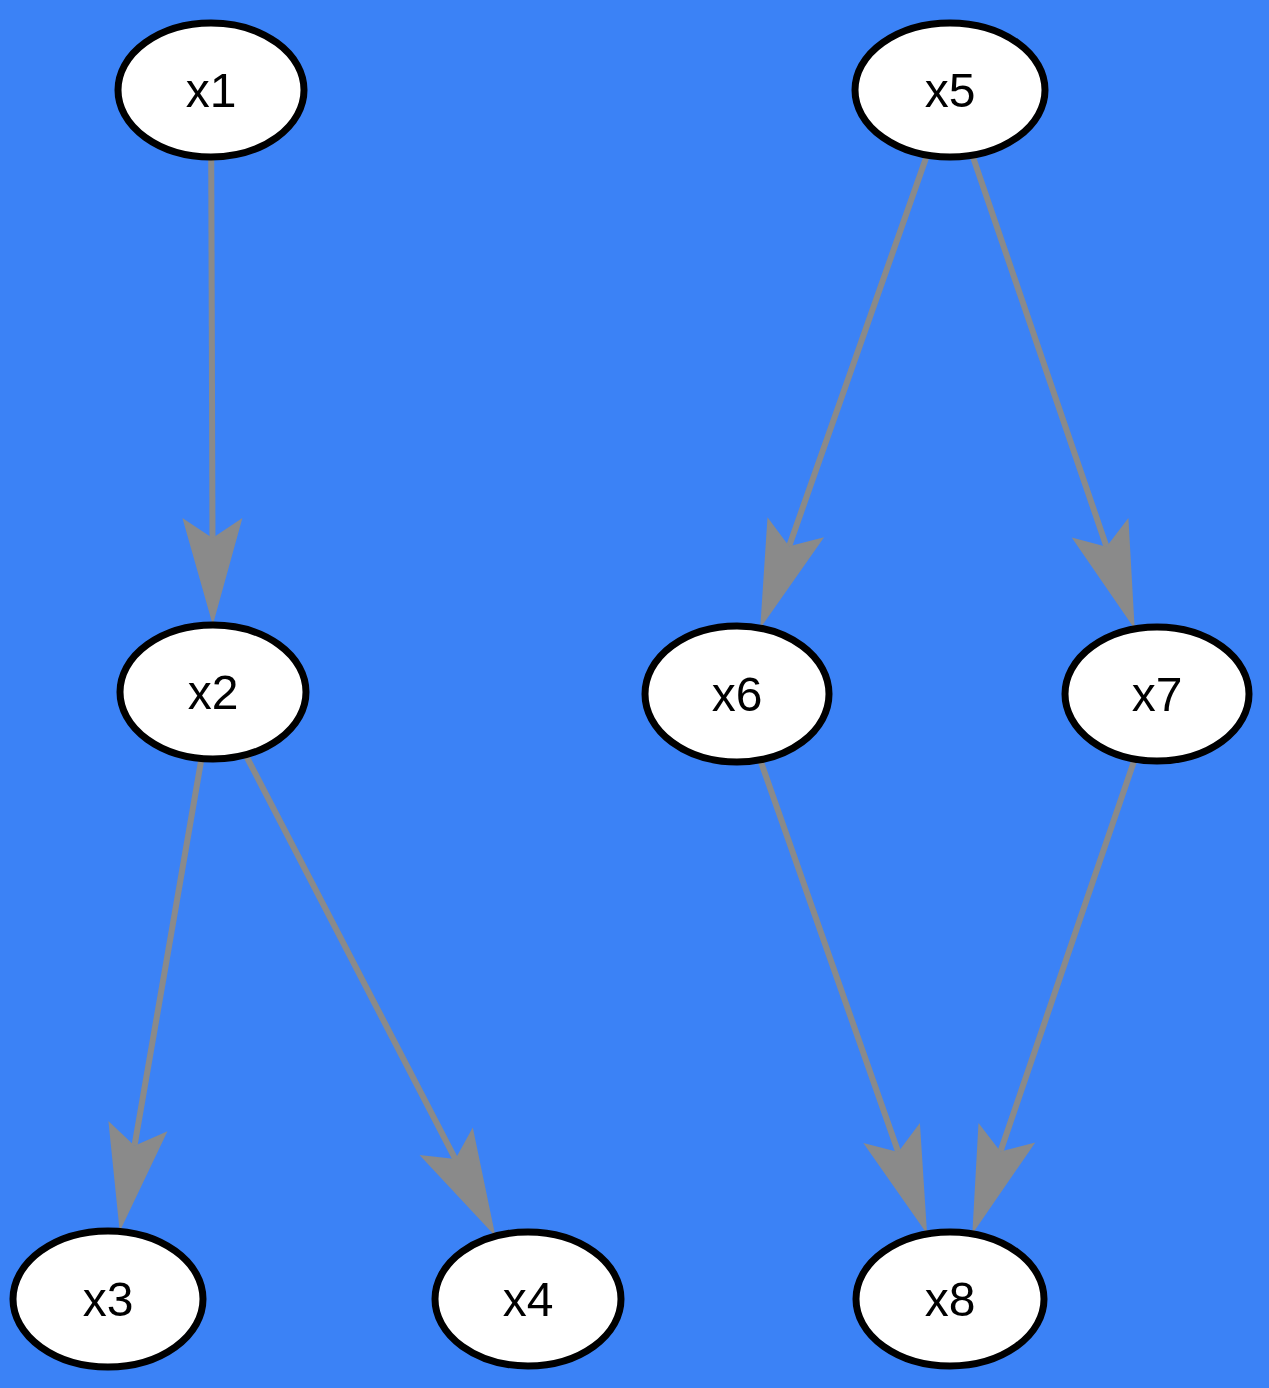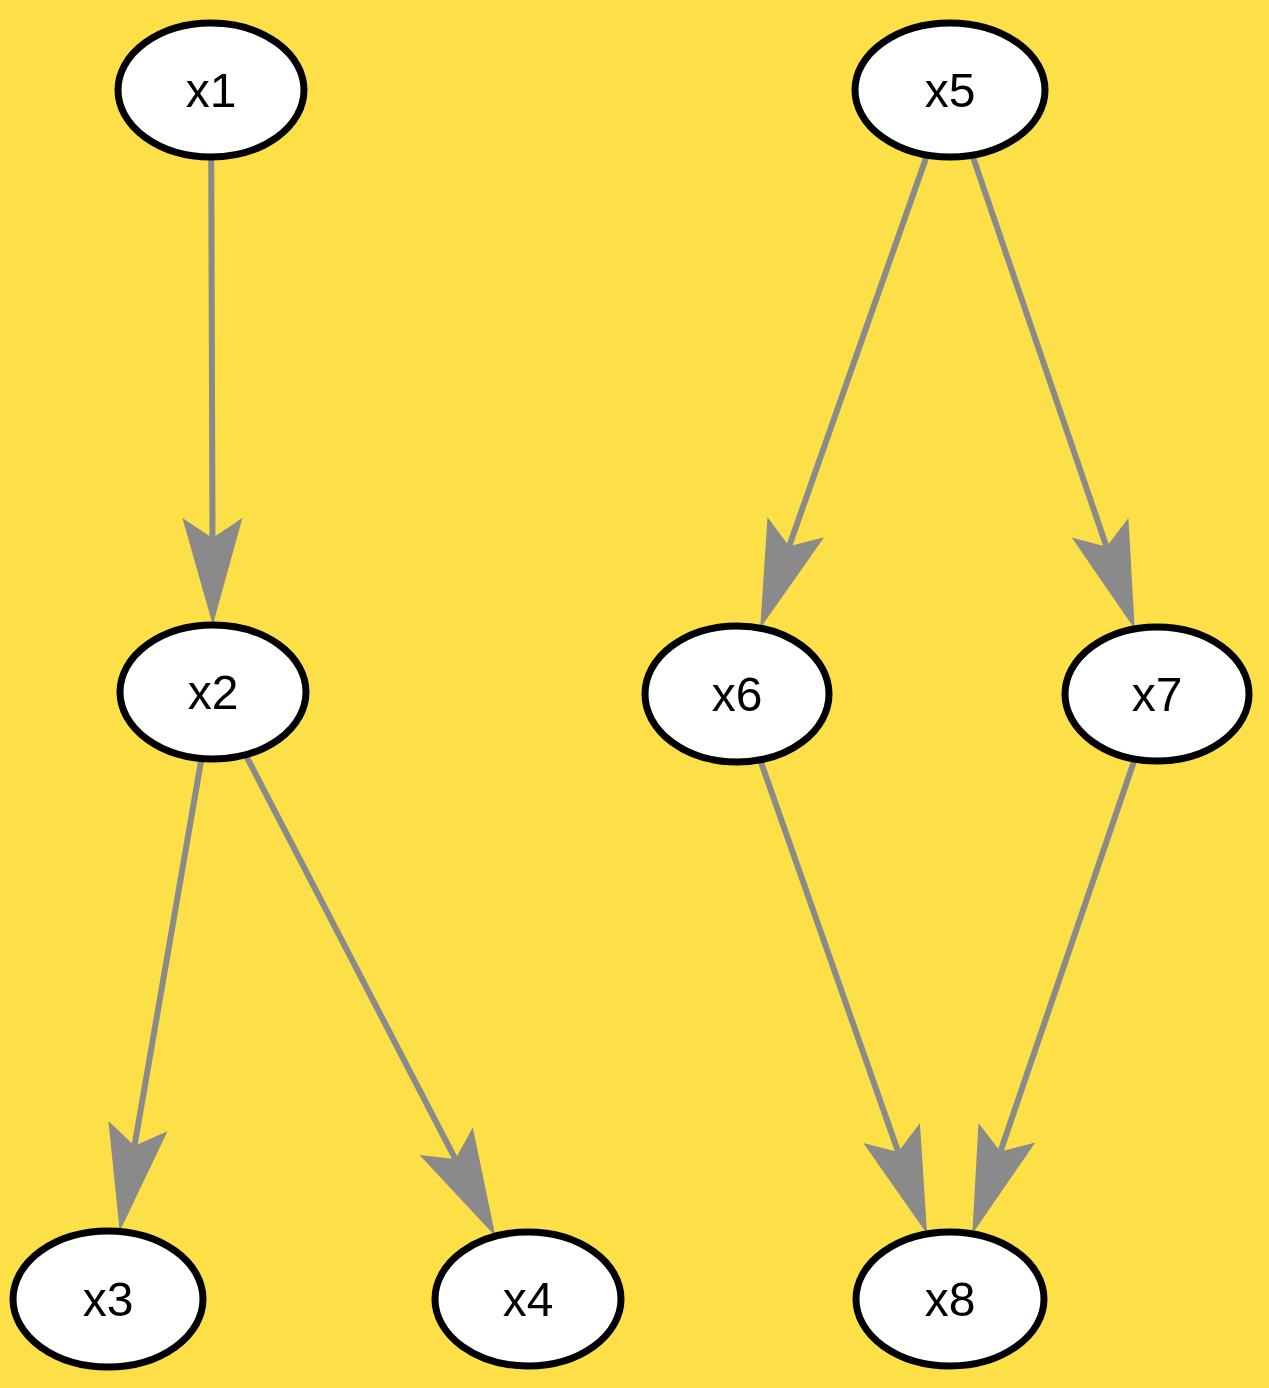--- a/index.html
+++ b/index.html
@@ -4,21 +4,21 @@
 <style>
   html, body {
     margin: 0;
     padding: 0;
     background: #ffffff;
   }
   .canvas {
     position: relative;
     width: 1269px;
     height: 1388px;
-    background: #fde047;
+    background: #3b82f6;
     overflow: hidden;
   }
   svg text {
     font-family: "Liberation Sans", sans-serif;
     font-size: 48px;
     fill: #000000;
   }
 </style>
 </head>
 <body>

